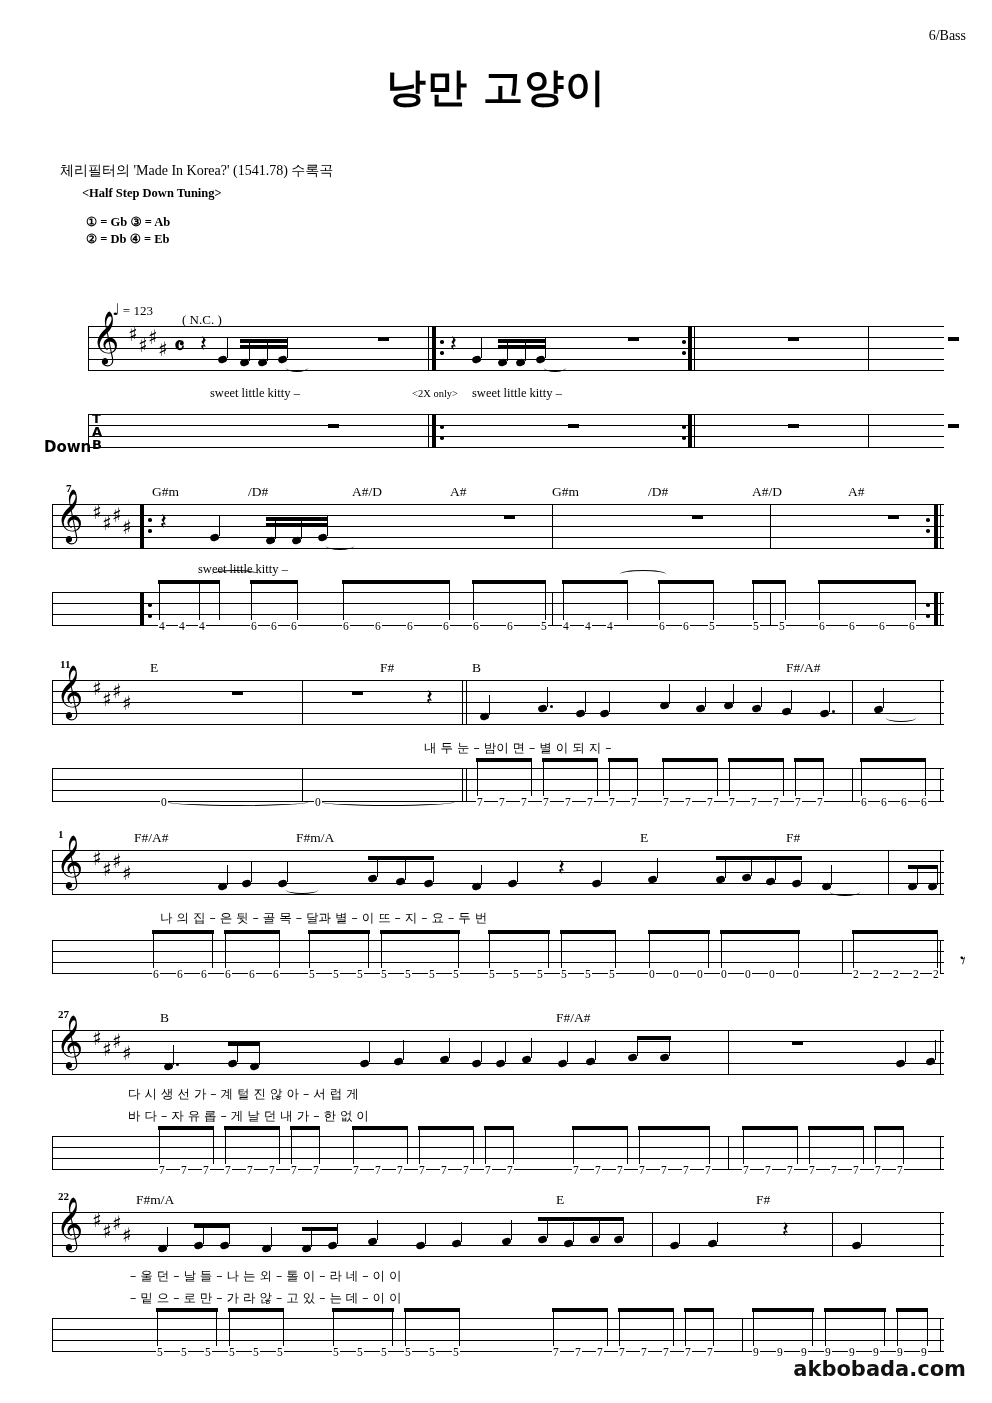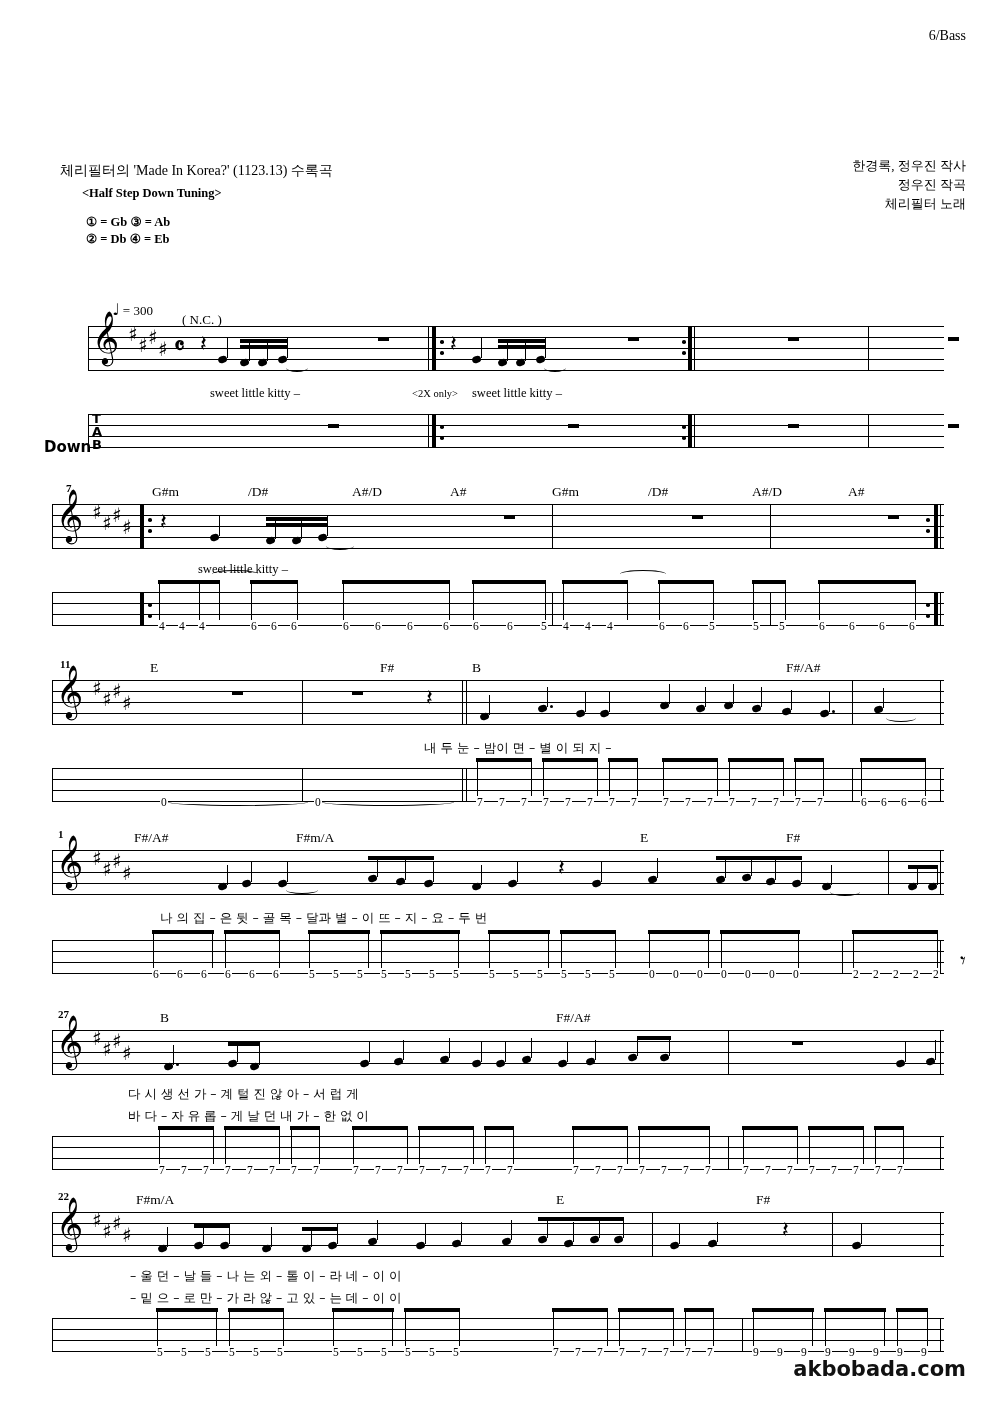--- a/index.html
+++ b/index.html
@@ -46,37 +46,33 @@
   .tabnum{position:absolute;font-size:11.5px;font-family:"Liberation Serif",serif;background:#fff;padding:0 1px;}
   .repdot{position:absolute;width:3.6px;height:3.6px;background:#000;border-radius:50%;}
   .dot{position:absolute;width:3px;height:3px;background:#000;border-radius:50%;}
 </style>
 </head>
 <body>
 
 <div class="page">
 
   <div class="page-num">6/Bass</div>
-  <div class="album-line">체리필터의 'Made In Korea?' (1123.13) 수록곡</div>
+  <div class="title">낭만 고양이</div>
+  <div class="album-line">체리필터의 'Made In Korea?' (1541.78) 수록곡</div>
   <div class="tuning-title">&lt;Half Step Down Tuning&gt;</div>
   <div class="tuning-rows">
     <div>① = Gb  ③ = Ab</div>
     <div>② = Db  ④ = Eb</div>
   </div>
-  <div class="credits">
-    <div>한경록, 정우진 작사</div>
-    <div>정우진 작곡</div>
-    <div>체리필터 노래</div>
-  </div>
   <div class="watermark">akbobada.com</div>
 
   <div class="system" style="top:300px;height:160px;">
     <div class="tempo" style="left:112px;top:0px;">
       <span style="font-family:'DejaVu Sans',serif;font-size:16px;">♩</span>
-      <span>= 300</span>
+      <span>= 123</span>
     </div>
     <div class="nc" style="left:182px;top:12px;">( N.C. )</div>
 
     <div class="staff" style="top:26px;left:88px;width:856px;height:44px;">
       <div class="stline" style="top:0;width:856px;"></div>
       <div class="stline" style="top:11px;width:856px;"></div>
       <div class="stline" style="top:22px;width:856px;"></div>
       <div class="stline" style="top:33px;width:856px;"></div>
       <div class="stline" style="top:44px;width:856px;"></div>
       <div class="barline" style="left:0;top:0;height:45px;"></div>

